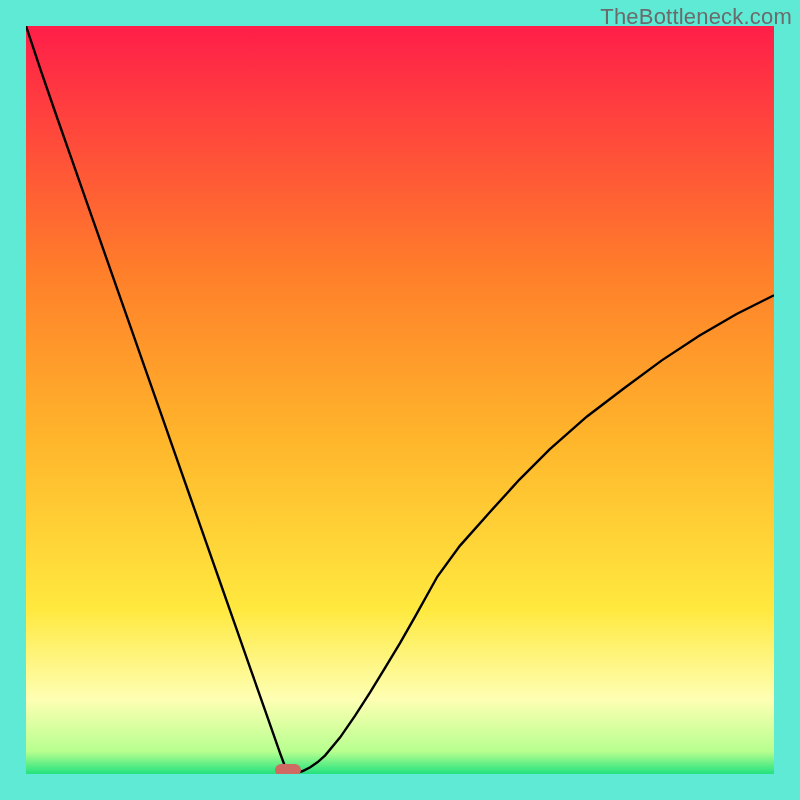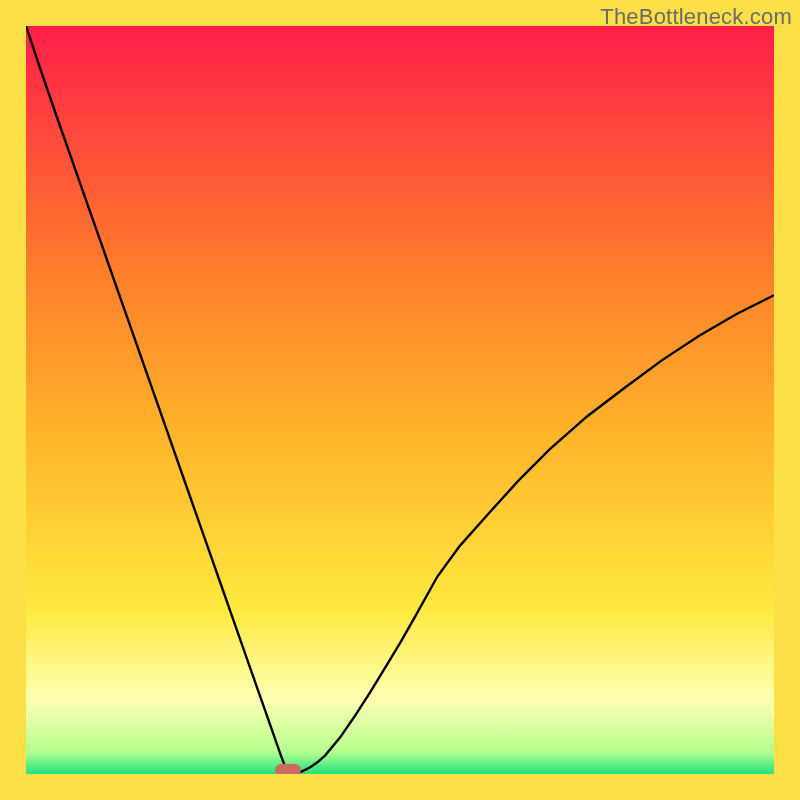--- a/index.html
+++ b/index.html
@@ -8,21 +8,21 @@
     width: 800px;
     height: 800px;
     overflow: hidden;
     background: #000;
     font-family: Arial, Helvetica, sans-serif;
   }
   .frame {
     position: absolute;
     left: 0; top: 0;
     width: 800px; height: 800px;
-    background: #fde047;
+    background: #5eead4;
   }
   .plot {
     position: absolute;
     left: 26px;
     top: 26px;
     width: 748px;
     height: 748px;
     overflow: hidden;
   }
   .bg-gradient {

